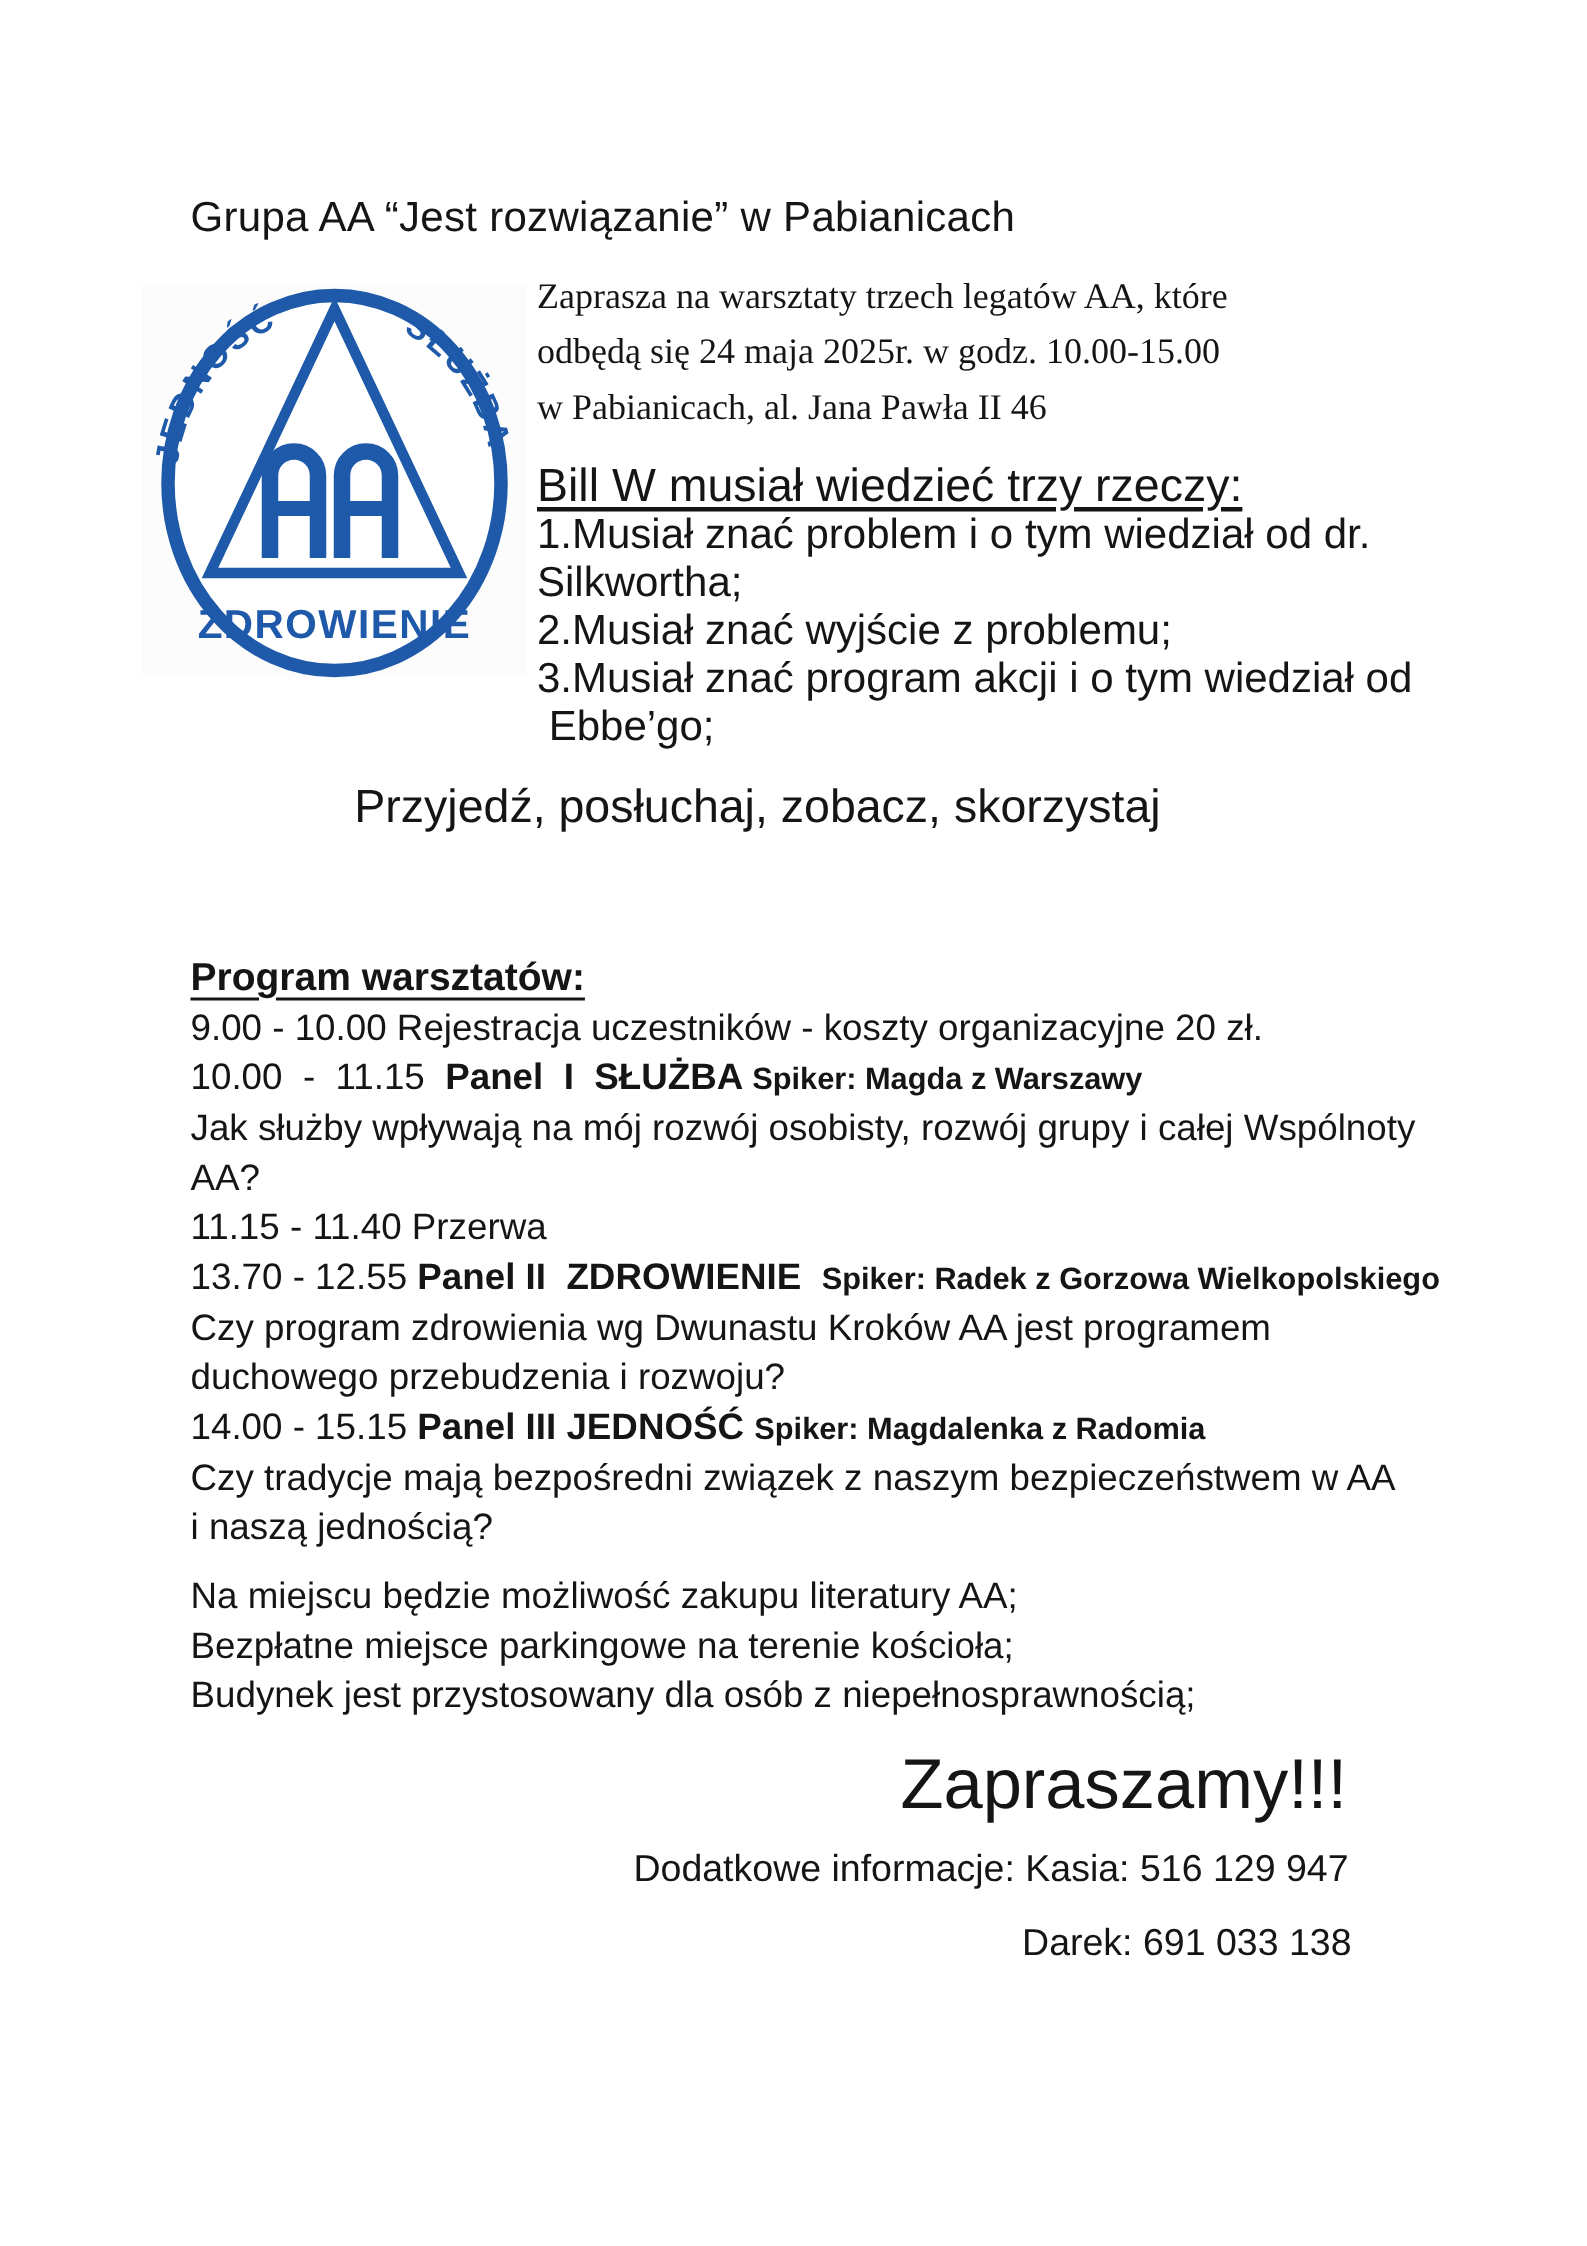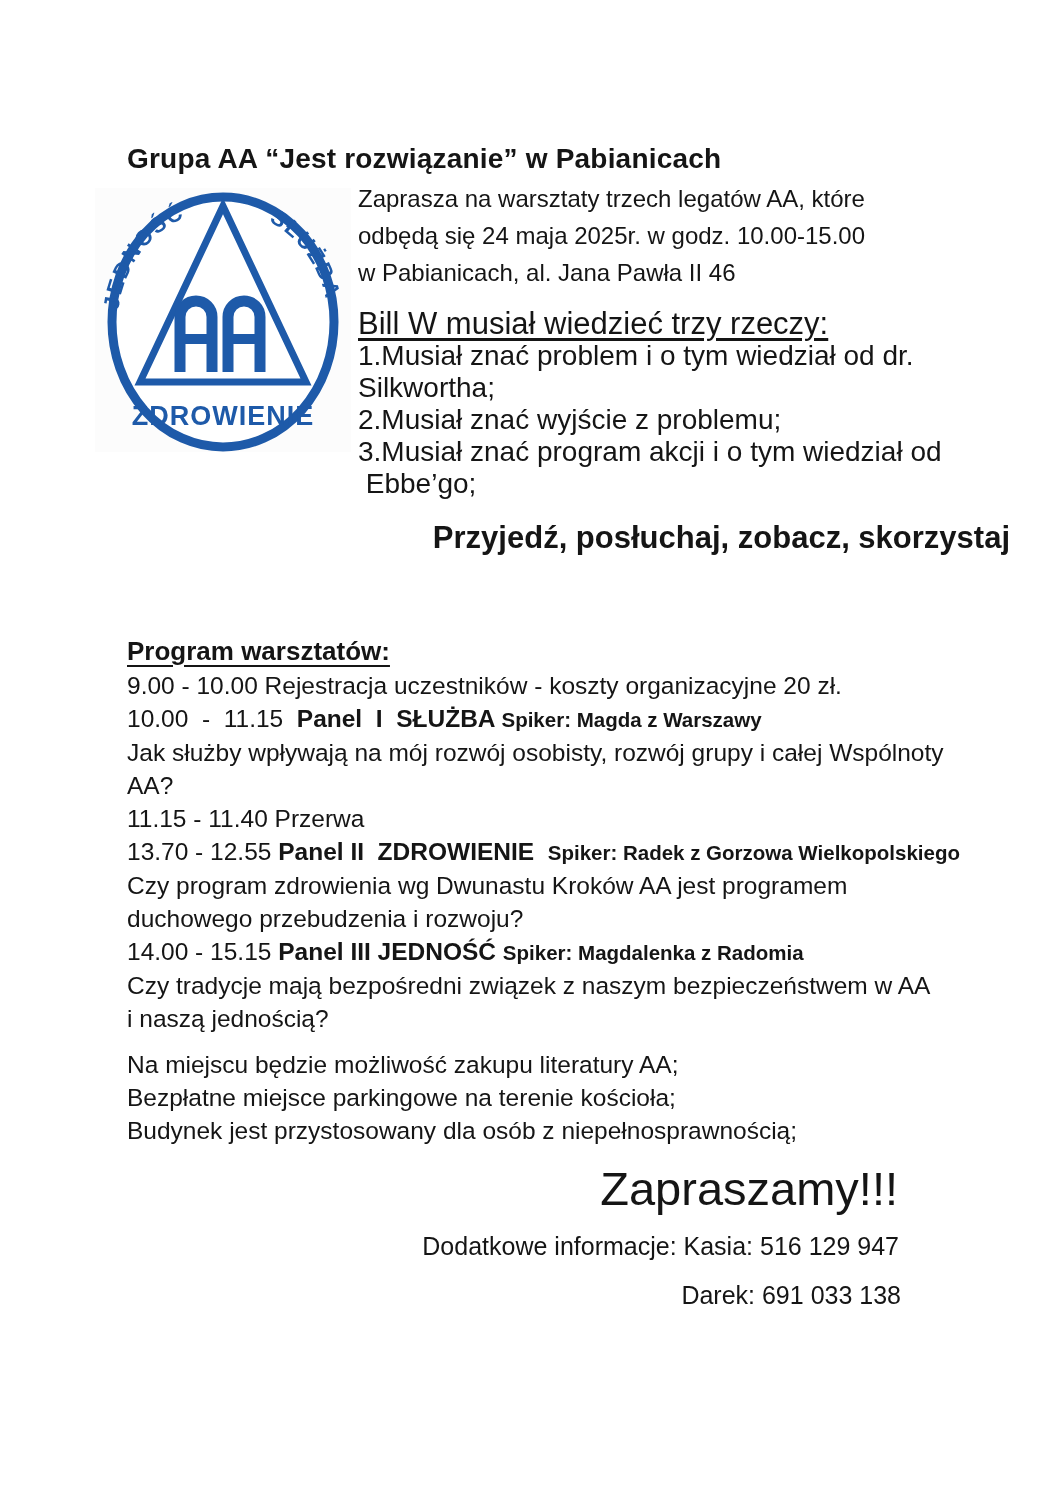--- a/index.html
+++ b/index.html
@@ -8,41 +8,41 @@
     width:1058px;height:1497px;
     background:#ffffff;
     font-family:"Liberation Sans", sans-serif;
     color:#151515;
     overflow:hidden;
   }
   .abs{position:absolute;}
   .pre{white-space:pre-wrap;}
 
   .title{
-    left:127px;top:142px;
-    font-size:28px;font-weight:700;line-height:34px;
+    left:127px;top:128px;
+    font-size:28px;font-weight:400;line-height:34px;
     letter-spacing:0.2px;
   }
 
   .logo-box{left:95px;top:188px;width:256px;height:264px;background:#fcfcfc;}
 
   .intro{left:358px;top:180px;width:600px;}
-  .intro-para{font-size:24px;line-height:37px;}
+  .intro-para{font-size:24px;line-height:37px;font-family:Liberation Serif, serif;}
   .bill-heading{
     margin-top:17px;
     font-size:31px;line-height:32px;
     text-decoration:underline;
     text-underline-offset:4px;
   }
   .bill-points{font-size:28px;line-height:32px;}
 
   .motto{
     left:0;top:518px;width:1010px;
-    text-align:right;
-    font-size:31px;font-weight:700;line-height:40px;
+    text-align:center;
+    font-size:31px;font-weight:400;line-height:40px;
   }
 
   .program{left:127px;top:610px;width:840px;margin-top:24px;}
   .program-heading{
     font-size:26px;font-weight:700;line-height:35px;
     text-decoration:underline;
     text-underline-offset:5px;
   }
   .pline{font-size:24.5px;line-height:33px;white-space:pre-wrap;}
   .pline .pt{font-weight:700;}

